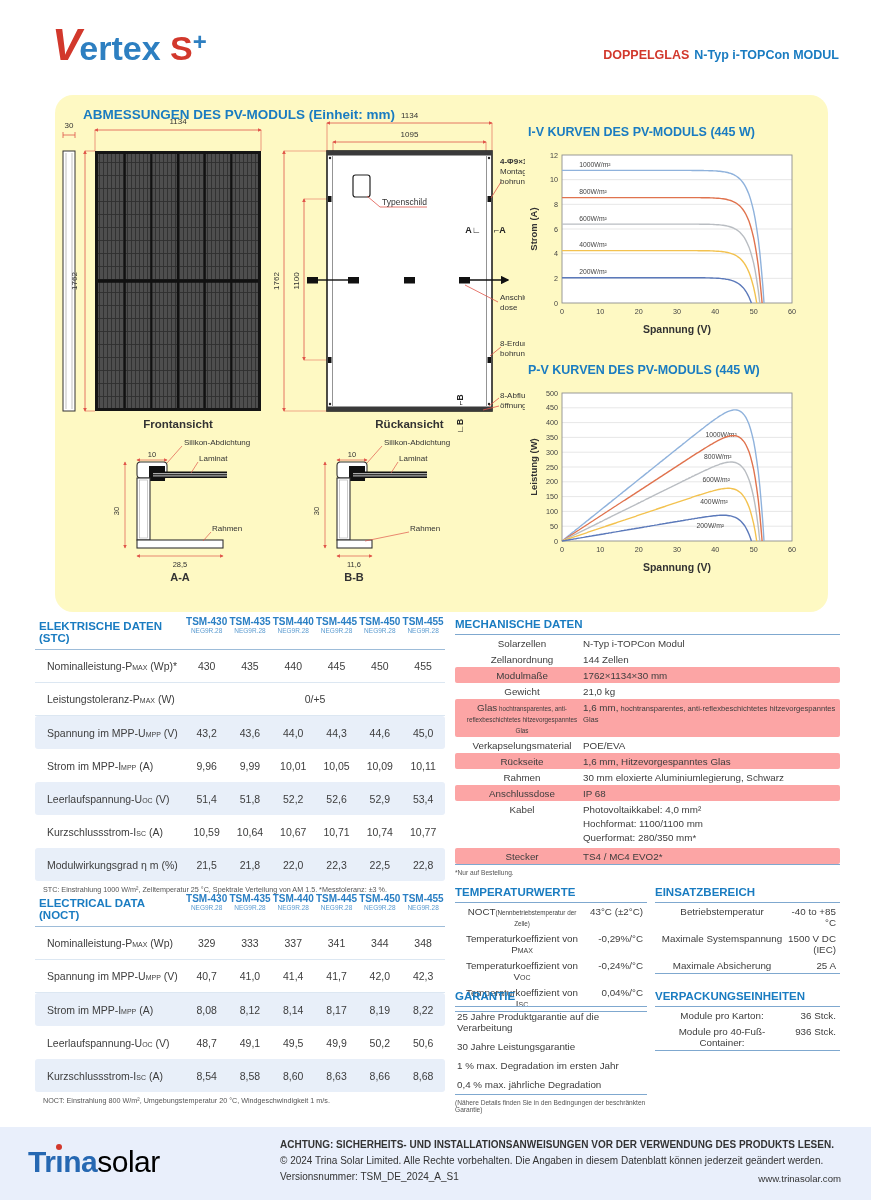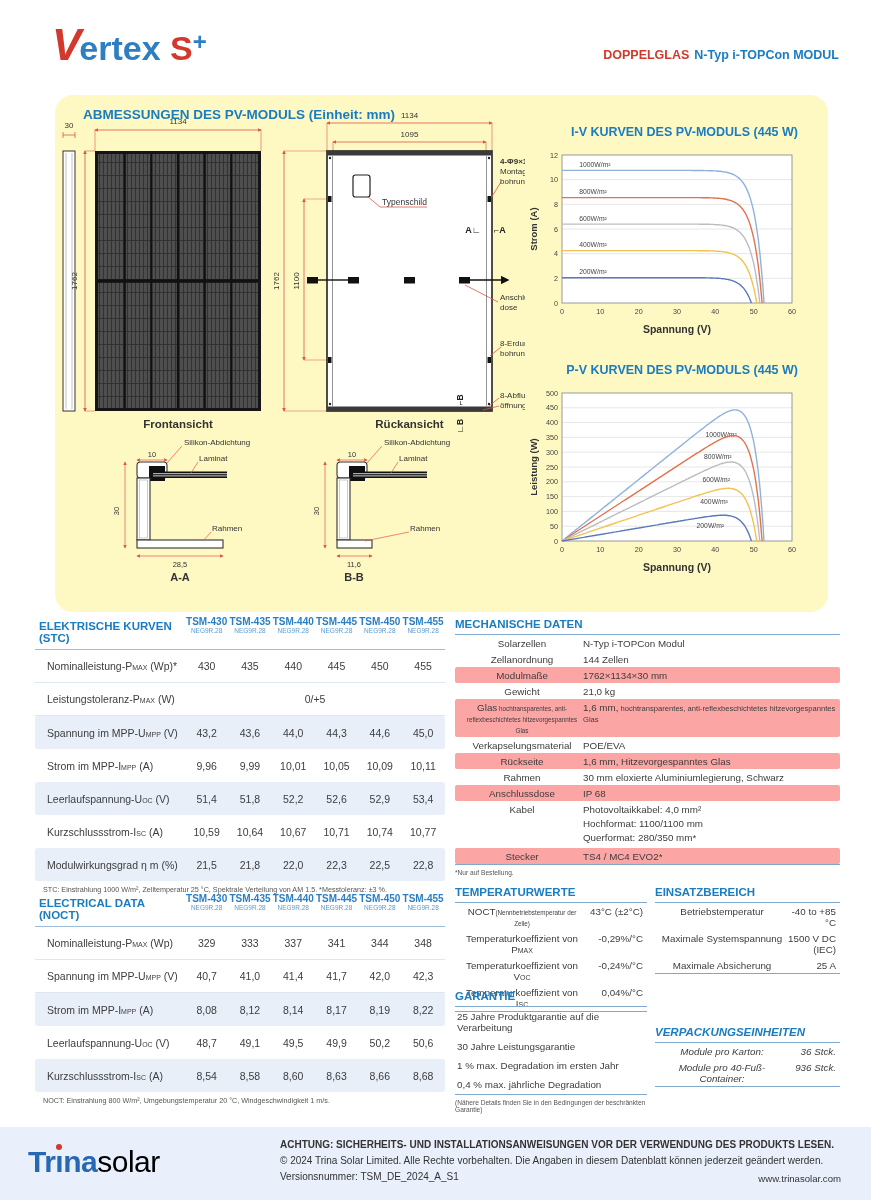--- a/index.html
+++ b/index.html
@@ -15,21 +15,21 @@
   .logo .plus { color:#2d7fc1; font-size:24px; vertical-align:10px; }
   .prodline { right:32px; top:48px; font-size:12.5px; font-weight:bold; text-align:right; }
   .prodline .red { color:#d2382c; }
   .prodline .blue { color:#1a7cc1; margin-left:5px; }
 
   
   .hero { left:55px; top:95px; width:773px; height:517px; background:#fef9c3; border-radius:18px; }
   .hero-title { left:28px; top:12px; color:#1a7cc1; font-weight:bold; font-size:13.5px; }
 
   .chart { position:absolute; width:270px; }
-  .chart-title { text-align:right; color:#1a7cc1; font-weight:bold; font-size:12.5px; height:18px; }
+  .chart-title { text-align:left; color:#1a7cc1; font-weight:bold; font-size:12.5px; height:18px; }
   #iv-chart { left:473px; top:30px; }
   #pv-chart { left:473px; top:268px; }
 
   
   .ltable { left:35px; width:410px; }
   #stc-block { top:616px; } #noct-block { top:893px; }
   .spec-head { display:flex; align-items:flex-start; border-bottom:1px solid #9dbcd9; height:34px; }
   .spec-head .t { width:150px; color:#1a7cc1; font-weight:bold; font-size:11.5px; padding-left:4px; padding-top:4px;}
   .spec-head .c { width:43.3px; text-align:center; color:#2a7fc4; }
   .spec-head .c .n { font-weight:bold; font-size:10px; }
@@ -53,21 +53,21 @@
   .kv-row .v { flex:1; }
   .kv-row .v .vsmall { font-size:7.6px; }
   .kv-row .v .line { display:block; margin-bottom:3px; }
   .kv-right .v { text-align:right; }
   .endline { border-bottom:1.2px solid #7fa8cf; }
   .tiny { font-size:6.6px; color:#555; margin-top:4px; }
   #mech-block { top:618px; }
   #temp-block { top:886px; width:192px; }
   #oper-block { top:886px; left:655px; width:185px; }
   #warr-block { top:990px; width:192px; }
-  #pack-block { top:1026px; left:655px; width:185px;font-style:italic; }
+  #pack-block { top:990px; left:655px; width:185px; }
   .warr-item { font-size:9.8px; padding:4px 0 4px 2px; }
   .lblsmall { font-size:6.3px; }
 
   
   .footer { left:0; top:1127px; width:871px; height:73px; background:#e9effb; }
   .flogo { left:28px; top:18px; font-size:30px; letter-spacing:-0.5px; }
   .flogo .b { font-weight:bold; color:#2668b2; }
   .flogo .idot { position:relative; font-weight:bold; color:#2668b2; }
   .flogo .idot::after { content:''; position:absolute; left:0.5px; top:-1px; width:6px; height:6px;
                         border-radius:50%; background:#d2382c; }
@@ -340,21 +340,21 @@
         <path d="M34.0,160.0 L35.5,159.5 L37.1,159.0 L38.6,158.5 L40.1,157.9 L41.7,157.4 L43.2,156.9 L44.7,156.4 L46.3,155.9 L47.8,155.4 L49.3,154.8 L50.9,154.3 L52.4,153.8 L53.9,153.3 L55.5,152.8 L57.0,152.3 L58.5,151.8 L60.1,151.2 L61.6,150.7 L63.1,150.2 L64.7,149.7 L66.2,149.2 L67.7,148.7 L69.3,148.1 L70.8,147.6 L72.3,147.1 L73.9,146.6 L75.4,146.1 L76.9,145.6 L78.5,145.0 L80.0,144.5 L81.5,144.0 L83.1,143.5 L84.6,143.0 L86.1,142.5 L87.7,142.0 L89.2,141.4 L90.7,140.9 L92.3,140.4 L93.8,139.9 L95.3,139.4 L96.9,138.9 L98.4,138.3 L99.9,137.8 L101.5,137.3 L103.0,136.8 L104.5,136.3 L106.1,135.8 L107.6,135.3 L109.1,134.7 L110.7,134.2 L112.2,133.7 L113.7,133.2 L115.3,132.7 L116.8,132.2 L118.3,131.6 L119.9,131.1 L121.4,130.6 L122.9,130.1 L124.5,129.6 L126.0,129.1 L127.5,128.6 L129.1,128.0 L130.6,127.5 L132.1,127.0 L133.7,126.5 L135.2,126.0 L136.7,125.5 L138.3,124.9 L139.8,124.4 L141.3,123.9 L142.9,123.4 L144.4,122.9 L145.9,122.4 L147.5,121.9 L149.0,121.3 L150.5,120.8 L152.1,120.3 L153.6,119.8 L155.1,119.3 L156.7,118.8 L158.2,118.3 L159.7,117.8 L161.3,117.3 L162.8,116.8 L164.3,116.2 L165.9,115.7 L167.4,115.2 L168.9,114.7 L170.5,114.2 L172.0,113.8 L173.5,113.3 L175.1,112.8 L176.6,112.3 L178.1,111.8 L179.7,111.4 L181.2,110.9 L182.7,110.5 L184.3,110.1 L185.8,109.6 L187.3,109.3 L188.9,108.9 L190.4,108.5 L191.9,108.2 L193.5,107.9 L195.0,107.7 L196.5,107.5 L198.1,107.4 L199.6,107.3 L201.1,107.3 L202.7,107.4 L204.2,107.7 L205.7,108.0 L207.3,108.5 L208.8,109.2 L210.3,110.1 L211.9,111.2 L213.4,112.6 L214.9,114.4 L216.5,116.6 L218.0,119.2 L219.5,122.4 L221.1,126.2 L222.6,130.9 L224.1,136.4 L225.7,142.9 L227.2,150.7 L228.7,160.0 L228.7,160.0" fill="none" stroke="#f3c24f" stroke-width="1.4"></path>
         <text x="172.3133333333333" y="123.29900142689485" font-size="6.8" fill="#444">400W/m²</text>
         <path d="M34.0,160.0 L35.5,159.7 L37.1,159.5 L38.6,159.2 L40.1,159.0 L41.7,158.7 L43.2,158.4 L44.7,158.2 L46.3,157.9 L47.8,157.7 L49.3,157.4 L50.9,157.1 L52.4,156.9 L53.9,156.6 L55.5,156.4 L57.0,156.1 L58.5,155.8 L60.1,155.6 L61.6,155.3 L63.1,155.1 L64.7,154.8 L66.2,154.5 L67.7,154.3 L69.3,154.0 L70.8,153.8 L72.3,153.5 L73.9,153.2 L75.4,153.0 L76.9,152.7 L78.5,152.4 L80.0,152.2 L81.5,151.9 L83.1,151.7 L84.6,151.4 L86.1,151.1 L87.7,150.9 L89.2,150.6 L90.7,150.4 L92.3,150.1 L93.8,149.8 L95.3,149.6 L96.9,149.3 L98.4,149.1 L99.9,148.8 L101.5,148.5 L103.0,148.3 L104.5,148.0 L106.1,147.8 L107.6,147.5 L109.1,147.2 L110.7,147.0 L112.2,146.7 L113.7,146.5 L115.3,146.2 L116.8,145.9 L118.3,145.7 L119.9,145.4 L121.4,145.2 L122.9,144.9 L124.5,144.6 L126.0,144.4 L127.5,144.1 L129.1,143.9 L130.6,143.6 L132.1,143.3 L133.7,143.1 L135.2,142.8 L136.7,142.6 L138.3,142.3 L139.8,142.0 L141.3,141.8 L142.9,141.5 L144.4,141.3 L145.9,141.0 L147.5,140.7 L149.0,140.5 L150.5,140.2 L152.1,140.0 L153.6,139.7 L155.1,139.5 L156.7,139.2 L158.2,138.9 L159.7,138.7 L161.3,138.4 L162.8,138.2 L164.3,137.9 L165.9,137.7 L167.4,137.4 L168.9,137.2 L170.5,136.9 L172.0,136.7 L173.5,136.5 L175.1,136.2 L176.6,136.0 L178.1,135.8 L179.7,135.6 L181.2,135.4 L182.7,135.2 L184.3,135.0 L185.8,134.8 L187.3,134.7 L188.9,134.5 L190.4,134.4 L191.9,134.3 L193.5,134.3 L195.0,134.2 L196.5,134.3 L198.1,134.3 L199.6,134.5 L201.1,134.7 L202.7,134.9 L204.2,135.3 L205.7,135.8 L207.3,136.4 L208.8,137.2 L210.3,138.2 L211.9,139.3 L213.4,140.7 L214.9,142.5 L216.5,144.5 L218.0,147.0 L219.5,149.9 L221.1,153.5 L222.6,157.6 L223.4,160.0" fill="none" stroke="#5b79ba" stroke-width="1.4"></path>
         <text x="168.55666666666664" y="146.56576918275172" font-size="6.8" fill="#444">200W/m²</text>
       </svg>
   </div>
 </div>
 
 <div class="abs ltable" id="stc-block">
     <div class="spec-head">
-      <div class="t">ELEKTRISCHE KURVEN (STC)</div>
+      <div class="t">ELEKTRISCHE DATEN (STC)</div>
       <div class="c">
         <div class="n">TSM-430</div>
         <div class="s">NEG9R.28</div>
       </div>
       <div class="c">
         <div class="n">TSM-435</div>
         <div class="s">NEG9R.28</div>
       </div>
       <div class="c">
         <div class="n">TSM-440</div>

